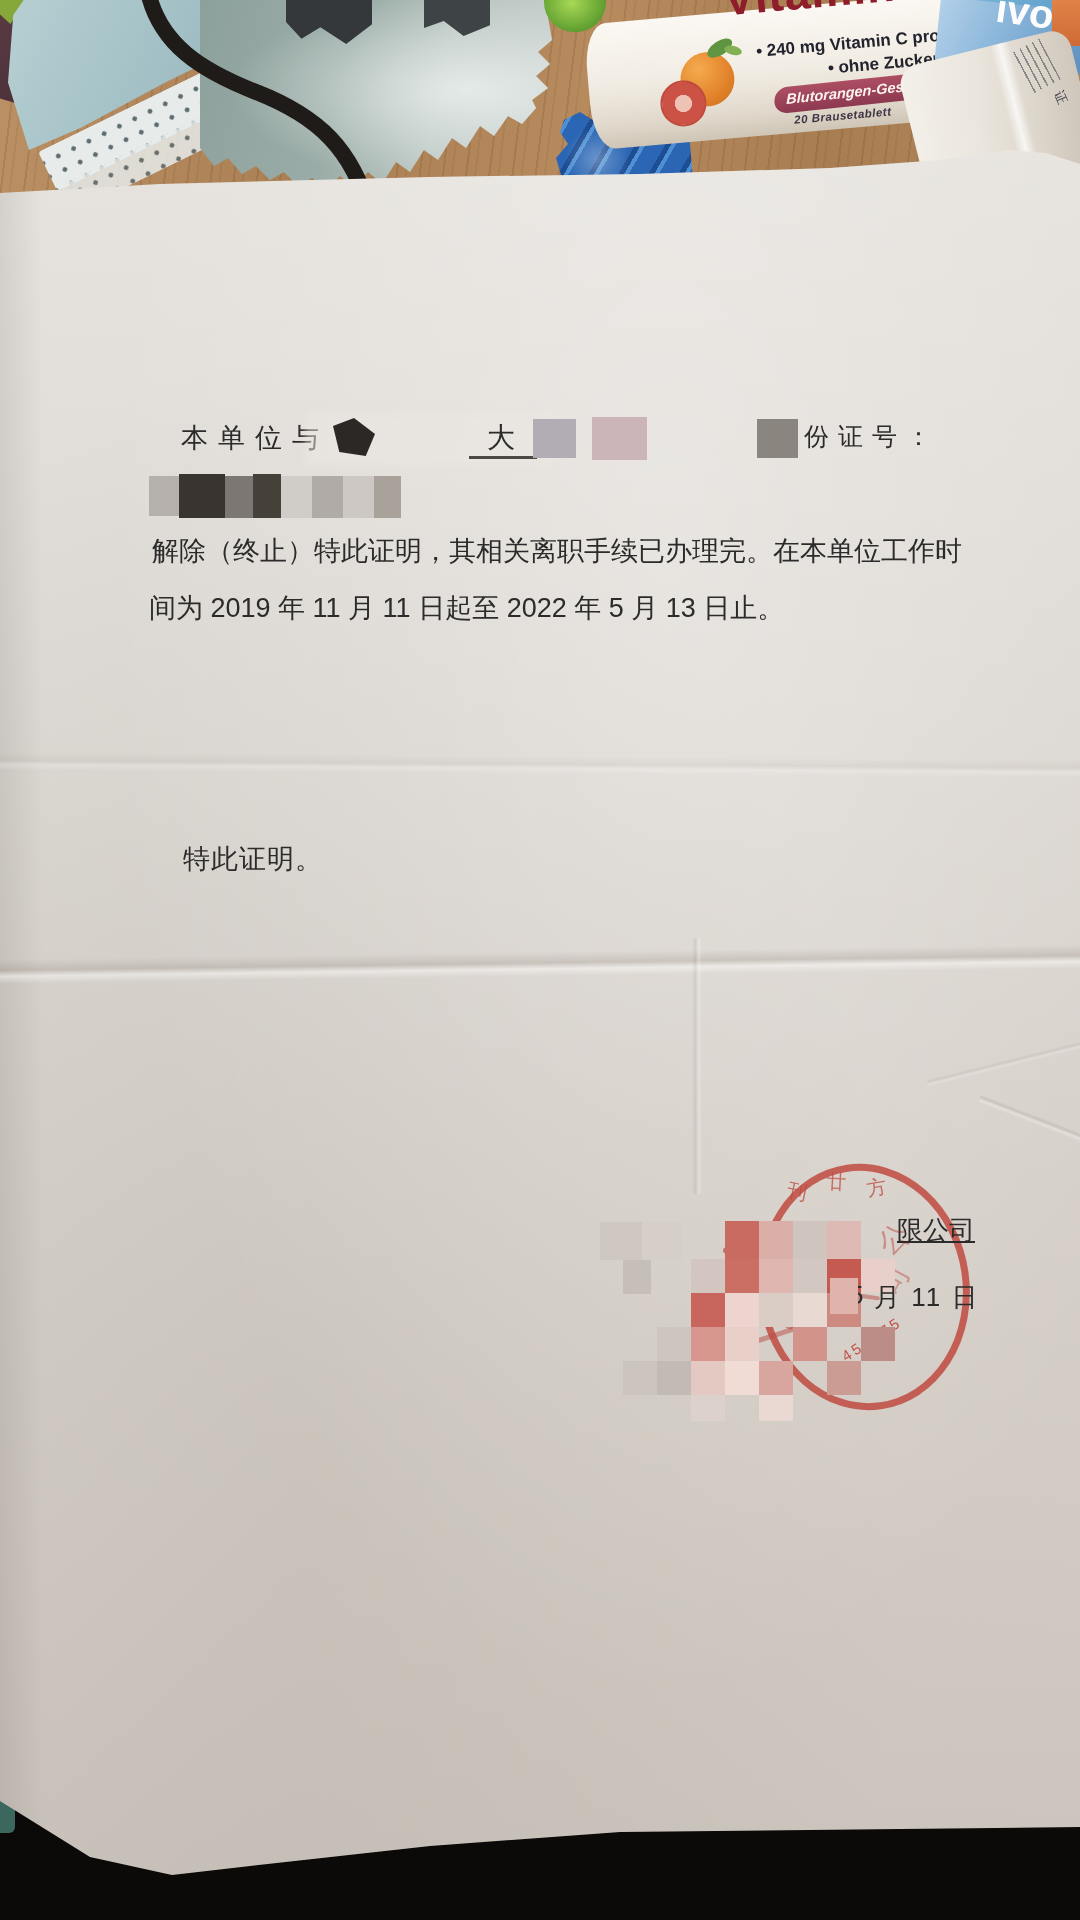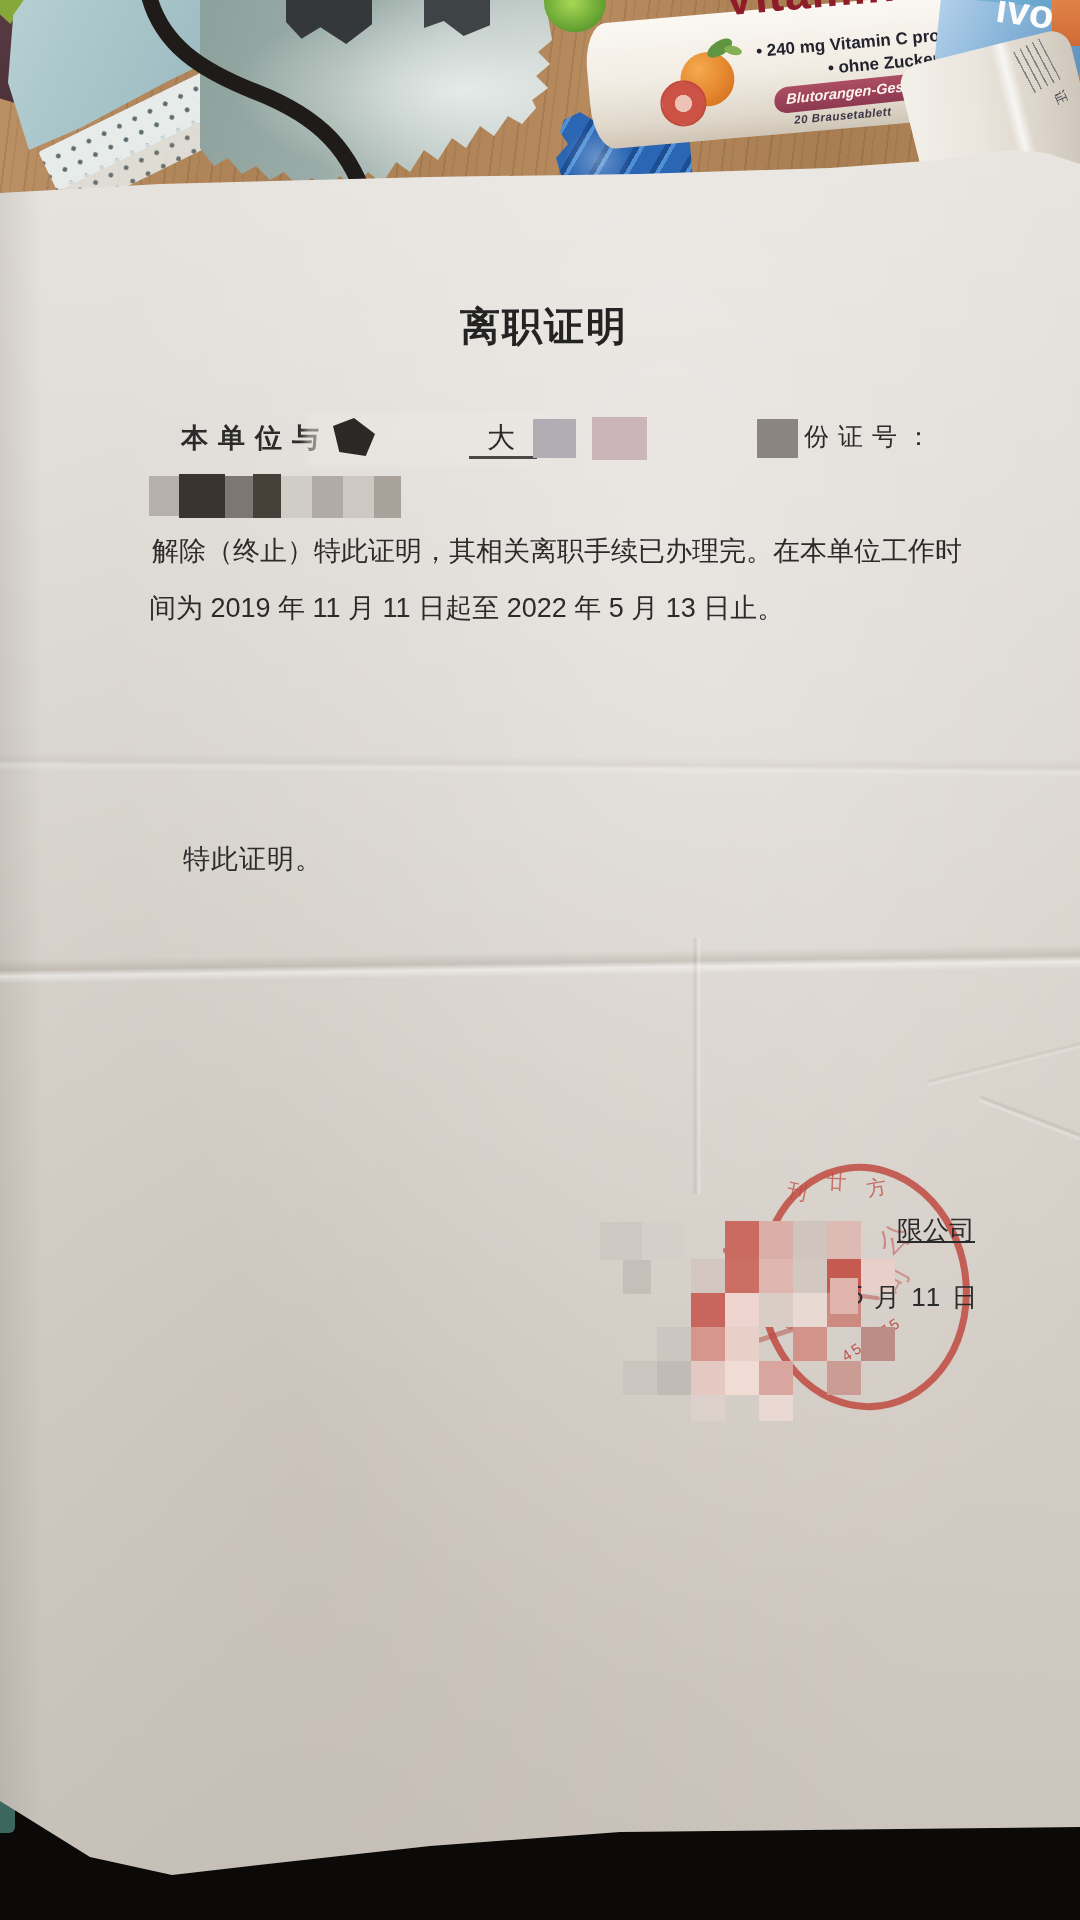--- a/index.html
+++ b/index.html
@@ -84,21 +84,21 @@
     background:linear-gradient(to bottom,rgba(0,0,0,0),rgba(120,108,96,.08) 45%,rgba(255,255,255,.22) 70%,rgba(0,0,0,0));}
   .crease-vert{left:692px;top:938px;width:10px;height:256px;
     background:linear-gradient(to right,rgba(0,0,0,0),rgba(120,108,96,.13),rgba(255,255,255,.25),rgba(0,0,0,0));}
   .crease-d1{left:975px;top:1120px;width:145px;height:9px;transform:rotate(21deg);
     background:linear-gradient(to bottom,rgba(0,0,0,0),rgba(120,108,96,.16),rgba(255,255,255,.3),rgba(0,0,0,0));}
   .crease-d2{left:925px;top:1058px;width:175px;height:8px;transform:rotate(-14deg);
     background:linear-gradient(to bottom,rgba(0,0,0,0),rgba(120,108,96,.10),rgba(255,255,255,.2),rgba(0,0,0,0));}
   
   .doc{color:#2b2b2b;white-space:nowrap;}
   .title{left:460px;top:299px;font-size:40px;font-weight:bold;letter-spacing:2px;color:#232323;}
-  .l1a{left:181px;top:420px;font-size:27px;letter-spacing:10px;font-weight:bold;}
+  .l1a{left:181px;top:420px;font-size:27px;letter-spacing:10px;}
   .l1b{left:804px;top:420px;font-size:25px;letter-spacing:9px;}
   .dai{left:487px;top:419px;font-size:28px;}
   .dai-line{left:469px;top:456px;width:68px;height:3px;background:#4c4844;}
   .blur1{left:305px;top:412px;width:250px;height:54px;background:rgba(235,231,225,.5);filter:blur(3px);}
   .blackglyph{left:333px;top:418px;width:42px;height:40px;background:#2c2825;
     clip-path:polygon(0% 20%,50% 0%,100% 40%,78% 95%,15% 85%);}
   .l2{left:404px;top:477px;font-size:27px;}
   .l2 .u0{border-bottom:2px solid #3c3c3c;padding-bottom:1px;}
   .l3{left:152px;top:533px;font-size:27px;}
   .l4{left:149px;top:590px;font-size:27px;text-align:center;}
@@ -165,21 +165,20 @@
 
   <div class="abs teal-sliver"></div>
 
   <div class="abs paper">
     <div class="abs crease-top"></div>
     <div class="abs crease-main"></div>
     <div class="abs crease-vert"></div>
     <div class="abs crease-d1"></div>
     <div class="abs crease-d2"></div>
 
-    <div class="abs doc title">离职证明</div>
 
     <div class="abs doc l1a">本单位与</div>
     <div class="abs blur1"></div>
     <div class="abs blackglyph"></div>
     <div class="abs doc dai">大</div>
     <div class="abs dai-line"></div>
     <div class="abs doc l1b">份证号：</div>
     <div>
       <div class="cell" style="left:533px;top:419px;width:43px;height:39px;background:#b2acb5;"></div>
       <div class="cell" style="left:592px;top:417px;width:55px;height:43px;background:#cbb5b8;"></div>

